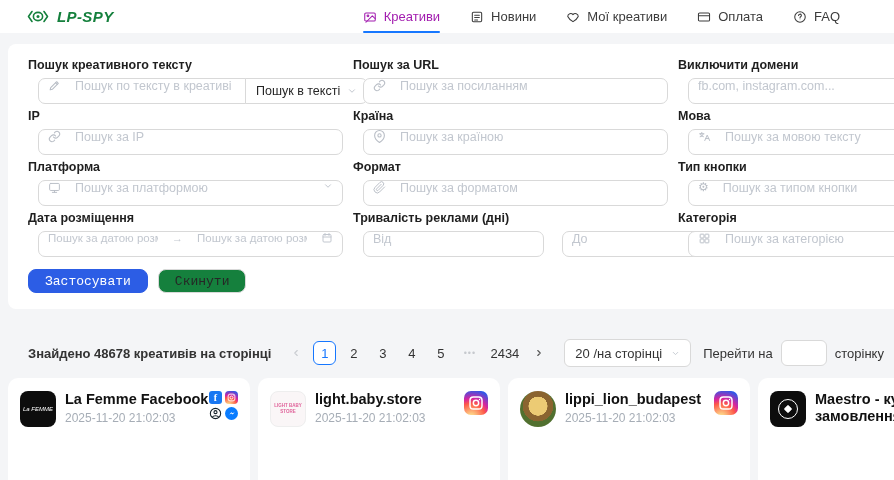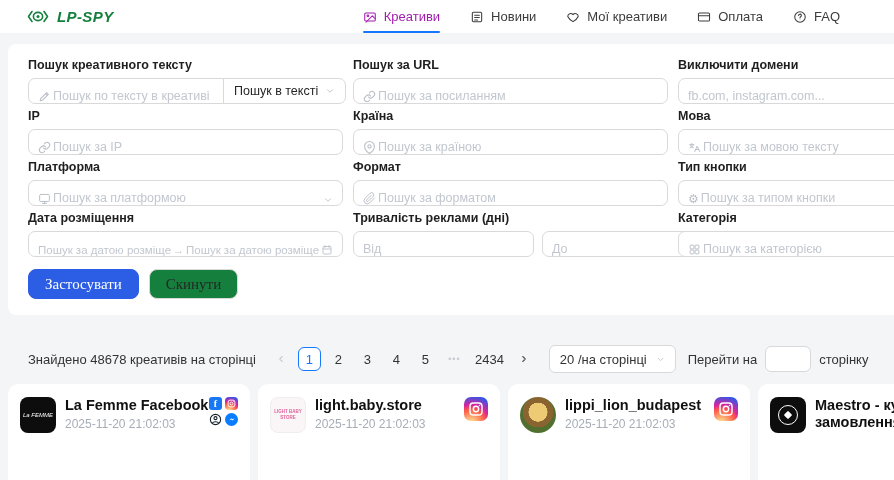--- a/index.html
+++ b/index.html
@@ -19,43 +19,43 @@
   .nav { margin-left:auto; display:flex; gap:30px; align-items:center; height:100%; }
   .nav-item { display:flex; gap:7px; align-items:center; font-size:13px; color:#3c3c3c; height:100%; position:relative; cursor:pointer; }
   .nav-item svg { width:14px; height:14px; }
   .nav-item.active { color:#a21caf; }
   .nav-item.active::after { content:""; position:absolute; left:0; right:0; bottom:0; height:2px; background:#1677ff; border-radius:2px; }
 
   
   .filter-card { margin:11px 0 0 8px; width:1005px; background:#fff; border-radius:8px; padding:15px 20px 16px; }
   .f-grid { display:grid; grid-template-columns:315px 315px 315px; column-gap:10px; row-gap:6px; }
   .f-label { font-size:12.5px; font-weight:700; color:#1f1f1f; line-height:13px; margin-bottom:6px; }
-  .control { display:flex; align-items:flex-end; gap:2px; height:26px; border:1px solid #d9d9d9; border-radius:7px; padding:0 9px; background:#fff; }
+  .control { display:flex; align-items:flex-start; gap:14px; height:26px; border:1px solid #d9d9d9; border-radius:7px; padding:0 9px; background:#fff;margin-left:10px; }
   .control input { border:none; outline:none; flex:1; min-width:0; font-size:12.5px; color:#333; background:transparent; font-family:inherit; padding:0; }
   input::placeholder { color:#c2c7cf; opacity:1; }
   .icon-pre { color:#b9bec6; flex:none; display:flex; }
   .icon-pre svg { width:13px; height:13px; }
   .gear-glyph { font-size:12px; line-height:1; color:#b9bec6; }
   .chev { color:#c2c7cf; flex:none; display:flex; }
   .chev svg { width:10px; height:10px; }
   .group { display:flex; }
   .group .control { flex:1; border-radius:7px 0 0 7px; }
   .addon { display:flex; align-items:center; gap:7px; border:1px solid #d9d9d9; margin-left:-1px; border-radius:0 7px 7px 0; padding:0 10px; font-size:12.5px; color:#262626; background:#fff; cursor:pointer; white-space:nowrap; }
   .range-text { flex:1; font-size:11.5px; color:#c2c7cf; white-space:nowrap; overflow:hidden; }
   .range-arrow { color:#c2c7cf; font-size:11px; flex:none; }
   .duo { display:flex; gap:8px; }
   .duo .control { flex:1; }
   .btn-row { display:flex; gap:10px; margin-top:12px; }
-  .btn { height:30px; padding:0 16px; border-radius:8px; font-size:15px; font-family:Liberation Serif, serif; cursor:pointer; }
+  .btn { height:24px; padding:0 16px; border-radius:8px; font-size:13px; font-family:Liberation Mono, monospace; cursor:pointer; }
   .btn-primary { background:#2c5de5; border:1px solid #2c5de5; color:#fff; font-weight:500; }
   .btn-default { background:#15803d; border:1px solid #d9d9d9; color:#262626; }
 
   
   .pagebar { display:flex; align-items:center; gap:6px; margin:30px 0 0 28px; font-size:13px; color:#333; }
-  .summary { margin-right:8px; white-space:nowrap; }
+  .summary { margin-right:8px; white-space:nowrap;font-weight:bold; }
   .pg-arrow { width:22px; height:24px; display:flex; align-items:center; justify-content:center; color:#c9ccd1; cursor:pointer; }
   .pg-arrow.next { color:#555; }
   .pg-arrow svg { width:10px; height:10px; }
   .pg-item { min-width:23px; height:24px; padding:0 3px; display:flex; align-items:center; justify-content:center; border-radius:6px; cursor:pointer; }
   .pg-item.active { border:1px solid #1677ff; color:#1677ff; background:#fff; font-weight:500; }
   .pg-dots { color:#c6c9ce; letter-spacing:1px; font-size:9px; cursor:pointer; }
   .size-select { display:flex; align-items:center; gap:9px; border:1px solid #d9d9d9; background:#fff; border-radius:6px; height:28px; padding:0 10px; margin-left:8px; cursor:pointer; white-space:nowrap; }
   .goto-wrap { display:flex; align-items:center; gap:8px; margin-left:6px; }
   .goto-input { width:46px; height:26px; border:1px solid #d9d9d9; border-radius:6px; background:#fff; outline:none; font-family:inherit; }
 

